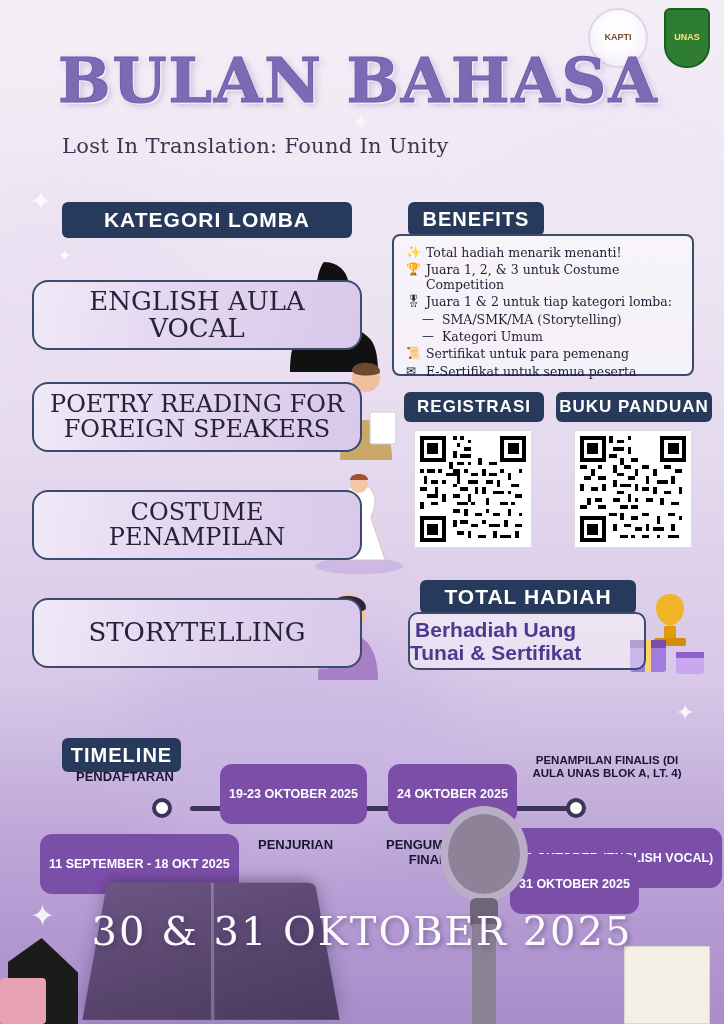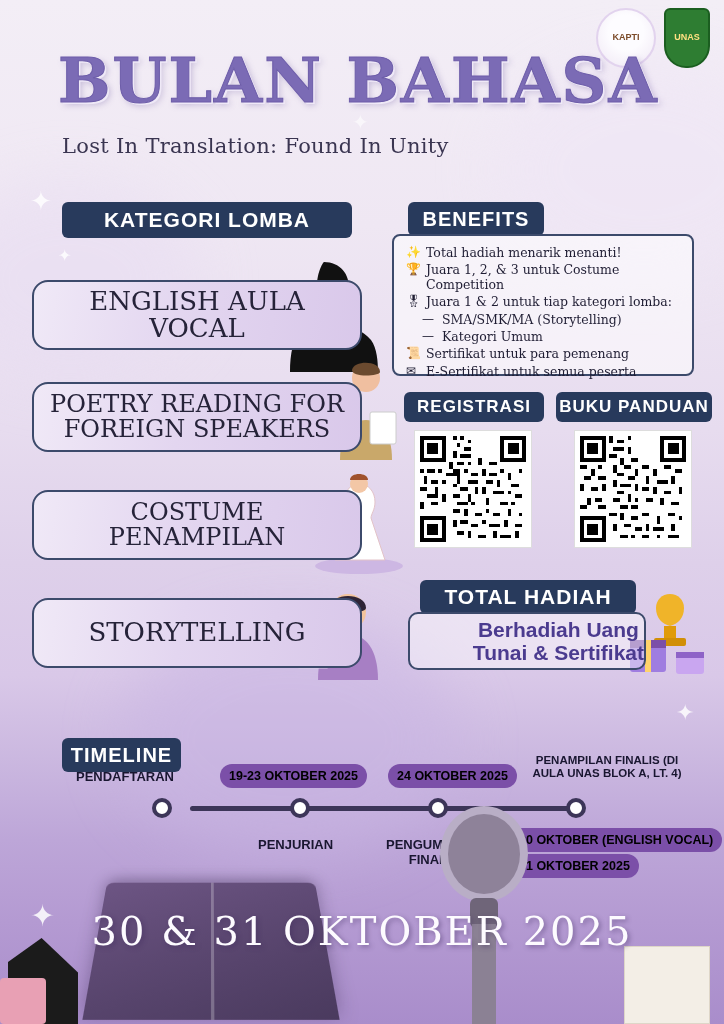--- a/index.html
+++ b/index.html
@@ -28,21 +28,21 @@
     position: absolute; border-radius: 50%;
     filter: blur(28px); opacity: .55;
   }
   .blob.a { width: 260px; height: 200px; left: -60px; top: 180px; background:#e8ddf2;}
   .blob.b { width: 300px; height: 220px; right:-70px; top: 60px; background:#efe6f6;}
   .blob.c { width: 340px; height: 240px; left: 120px; top: 620px; background:#c9b5e3;}
 
   
   .logos {
     position: absolute; top: 8px; right: 14px;
-    display: flex; gap: 8px; align-items: flex-start;
+    display: flex; gap: 16px; align-items: flex-start;
   }
   .logo-circle {
     width: 60px; height: 60px; border-radius: 50%;
     background: radial-gradient(circle at 50% 40%, #fdfcff 40%, #efe7f4 100%);
     border: 2px solid #e2d3ee;
     display: flex; align-items: center; justify-content: center;
     font-size: 9px; color: #7b4b2a; font-weight: bold; text-align: center;
     line-height: 1.05;
   }
   .logo-shield {
@@ -143,42 +143,42 @@
 
   
   .hadiah-hdr {
     position: absolute; left: 420px; top: 580px; width: 216px; height: 34px;
     font-size: 21px;
   }
   .hadiah-box {
     position: absolute; left: 408px; top: 612px; width: 238px; height: 58px;
     border: 2px solid #3c4a6b; border-radius: 10px;
     background: rgba(255,255,255,.45);
-    display:flex; align-items:center; justify-content:flex-end;
+    display:flex; align-items:center; justify-content:flex-start;
   }
   .hadiah-box .t {
     color: #4b3b8f; font-weight: bold; font-size: 21px; text-align:center; line-height:1.1;
   }
 
   
   .timeline-hdr {
     position: absolute; left: 62px; top: 738px; width: 119px; height: 34px; font-size: 20px;
   }
   .tl-wrap { position: absolute; left: 40px; top: 760px; width: 650px; height: 120px; }
   .tl-line {
     position: absolute; left: 150px; top: 46px; width: 392px; height: 5px;
     background: #3c3558; border-radius: 3px;
   }
   .tl-dot {
     position: absolute; width: 20px; height: 20px; border-radius: 50%;
     background: #fff; border: 4px solid #3c3558; top: 38px;
   }
   .chip {
-    position: absolute; color: #000000; font-weight: bold; font-size: 12.5px;
-    background: #7b4fa8; border-radius: 12px; padding: 5px 9px; white-space: nowrap;
+    position: absolute; color: #ffffff; font-weight: bold; font-size: 12.5px;
+    background: #7b4fa8; border-radius: 12px; padding: 23px 9px; white-space: nowrap;
   }
   .lbl {
     position: absolute; font-weight: bold; font-size: 13px; color: #191630;
     text-align: center; white-space: nowrap; line-height: 1.15;
   }
 
   
   .bottom-date {
     position: absolute; left: 0; right: 0; top: 908px;
     text-align: center;
@@ -516,20 +516,21 @@
   <div class="tl-wrap">
     <div class="tl-line"></div>
     <div class="tl-dot" style="left:112px;"></div>
     <div class="tl-dot" style="left:250px;"></div>
     <div class="tl-dot" style="left:388px;"></div>
     <div class="tl-dot" style="left:526px;"></div>
 
     <div class="chip" style="left:180px;top:4px;">19-23 OKTOBER 2025</div>
     <div class="chip" style="left:348px;top:4px;">24 OKTOBER 2025</div>
 
+    <div class="chip" style="left:0px;top:74px;">11 SEPTEMBER - 18 OKT 2025</div>
     <div class="chip" style="left:470px;top:68px;">30 OKTOBER  (ENGLISH VOCAL)</div>
     <div class="chip" style="left:470px;top:94px;">31 OKTOBER 2025</div>
 
     <div class="lbl" style="left:36px;top:10px;">PENDAFTARAN</div>
     <div class="lbl" style="left:218px;top:78px;">PENJURIAN</div>
     <div class="lbl" style="left:334px;top:78px;width:120px;white-space:normal;">PENGUMUMAN FINALIS</div>
     <div class="lbl" style="left:482px;top:-6px;width:170px;white-space:normal;font-size:11.5px;">PENAMPILAN FINALIS (DI AULA UNAS BLOK A, LT. 4)</div>
   </div>
 
   <div class="book"></div>

